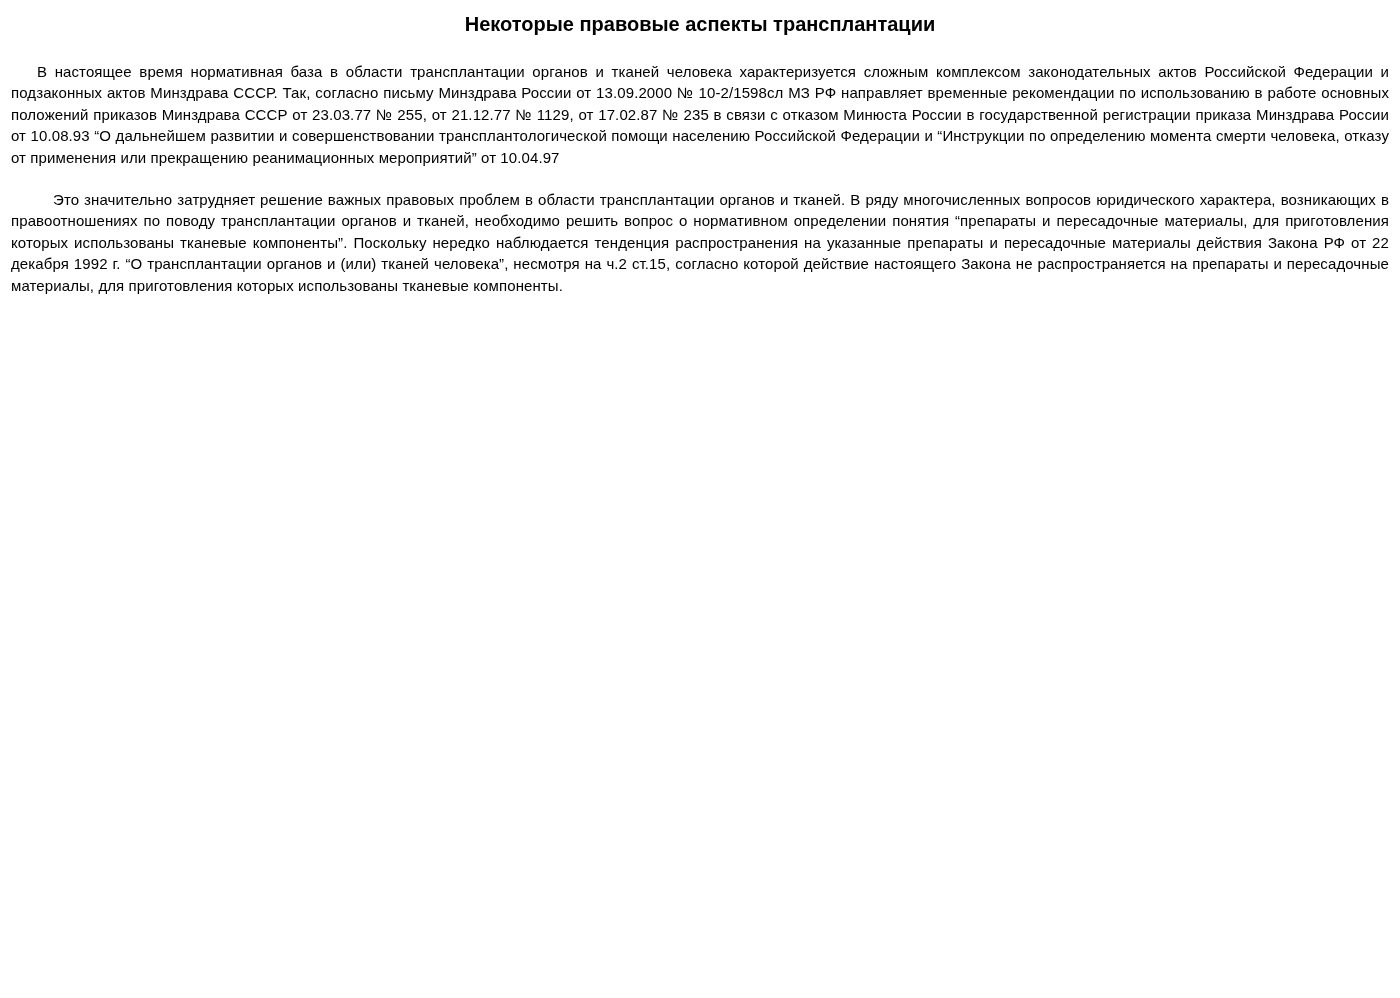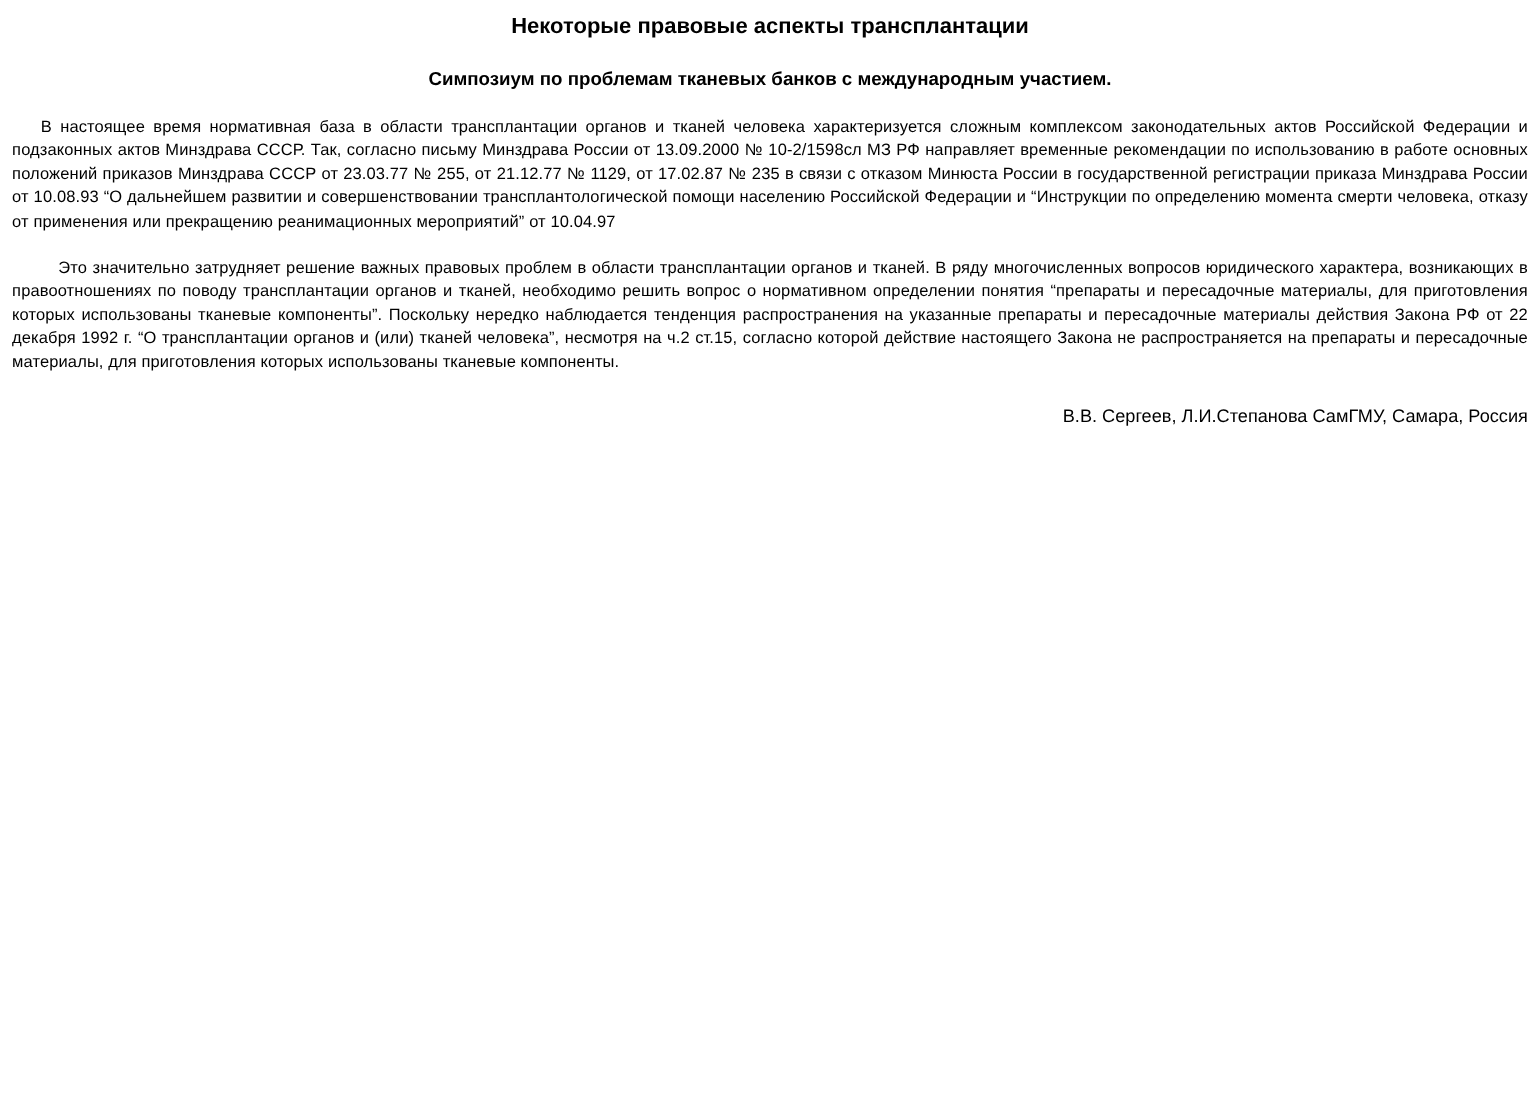--- a/index.html
+++ b/index.html
@@ -57,22 +57,20 @@
   }
 </style>
 </head>
 <body>
 
 <div class="page">
 
   <h1 class="doc-title">Некоторые правовые аспекты трансплантации</h1>
 
   <div class="doc-subtitle">
-    <span class="subtitle-line">Симпозиум по проблемам тканевых банков с международным участием.</span>
   </div>
 
   <p class="body-para para-1">В настоящее время нормативная база в области трансплантации органов и тканей человека характеризуется сложным комплексом законодательных актов Российской Федерации и подзаконных актов Минздрава СССР. Так, согласно письму Минздрава России от 13.09.2000 № 10-2/1598сл МЗ РФ направляет временные рекомендации по использованию в работе основных положений приказов Минздрава СССР от 23.03.77 № 255, от 21.12.77 № 1129, от 17.02.87 № 235 в связи с отказом Минюста России в государственной регистрации приказа Минздрава России от 10.08.93 “О дальнейшем развитии и совершенствовании трансплантологической помощи населению Российской Федерации и “Инструкции по определению момента смерти человека, отказу от применения или прекращению реанимационных мероприятий” от 10.04.97</p>
 
   <p class="body-para para-2">Это значительно затрудняет решение важных правовых проблем в области трансплантации органов и тканей. В ряду многочисленных вопросов юридического характера, возникающих в правоотношениях по поводу трансплантации органов и тканей, необходимо решить вопрос о нормативном определении понятия “препараты и пересадочные материалы, для приготовления которых использованы тканевые компоненты”. Поскольку нередко наблюдается тенденция распространения на указанные препараты и пересадочные материалы действия Закона РФ от 22 декабря 1992 г. “О трансплантации органов и (или) тканей человека”, несмотря на ч.2 ст.15, согласно которой действие настоящего Закона не распространяется на препараты и пересадочные материалы, для приготовления которых использованы тканевые компоненты.</p>
 
-  <p class="author-line">В.В. Сергеев, Л.И.Степанова СамГМУ, Самара, Россия</p>
 
 </div>
 
 </body></html>

